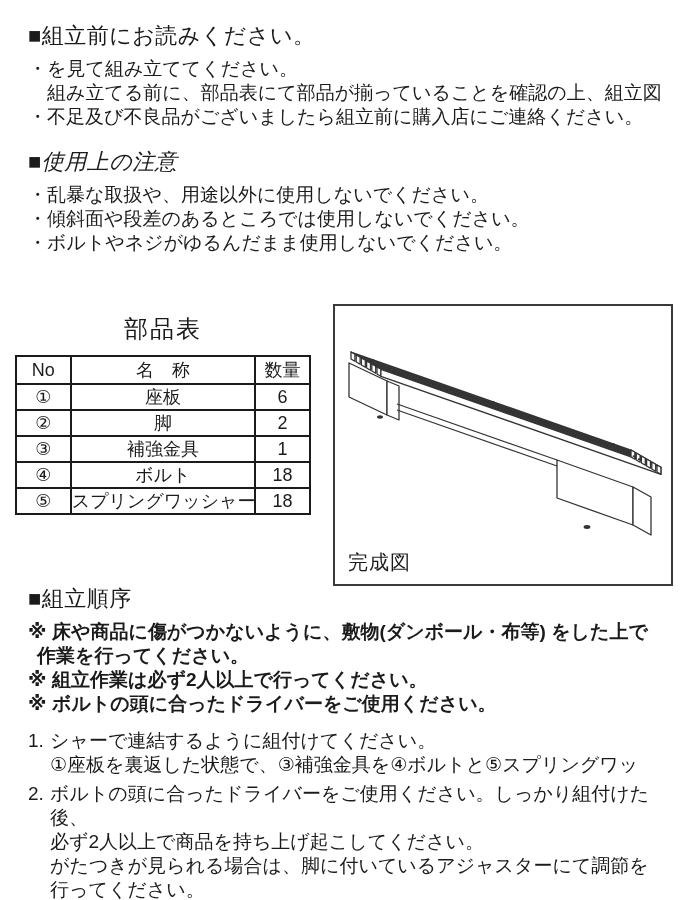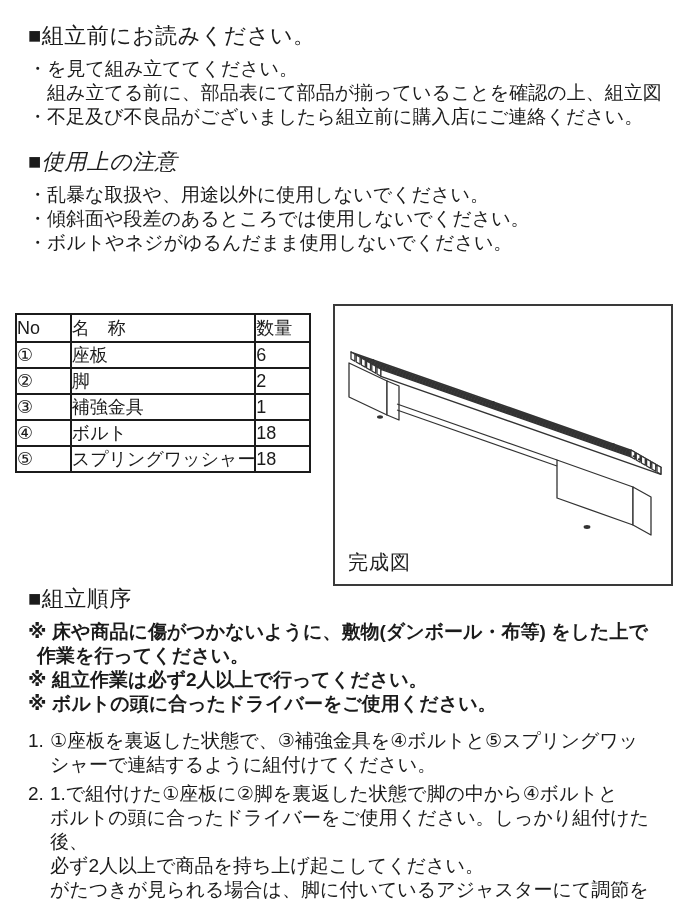--- a/index.html
+++ b/index.html
@@ -18,21 +18,21 @@
   .bullet{display:flex;align-items:flex-start;}
   .bullet .marker{flex:0 0 15px;}
   .bullet .lines{flex:1;}
   .gap-usage{margin-top:19px;font-style:italic;}
   
   .parts-row{display:flex;margin-left:-13px;margin-top:49px;height:250px;}
   .parts-left{width:300px;padding-top:9px;}
   .parts-title{font-size:24px;letter-spacing:2px;text-align:center;width:296px;margin:0 0 10px 0;}
   table.parts-table{border-collapse:collapse;width:296px;table-layout:fixed;}
   .parts-table th,.parts-table td{
-    border:2px solid #1b1b1b;text-align:left;font-weight:400;
+    border:2px solid #1b1b1b;text-align:center;font-weight:400;
     font-size:18px;padding:0;height:24px;line-height:24px;white-space:nowrap;overflow:hidden;
   }
   .parts-table th{height:26px;}
   .col-no{width:54px;}
   .col-name{width:182px;}
   .col-qty{width:54px;}
   .diagram-box{
     margin-left:auto;width:340px;height:282px;border:2px solid #3a3a3a;
     position:relative;box-sizing:border-box;background:#fff;
   }
@@ -94,20 +94,21 @@
     <div class="bullet">
       <span class="marker">・</span>
       <span class="lines">
           <div>ボルトやネジがゆるんだまま使用しないでください。</div>
         </span>
     </div>
   </div>
 
   <div class="parts-row">
     <div class="parts-left">
+      <div class="parts-title">部品表</div>
       <table class="parts-table">
         <colgroup>
             <col class="col-no">
             <col class="col-name">
             <col class="col-qty">
           </colgroup>
         <thead>
           <tr>
             <th>No</th>
             <th>名　称</th>
@@ -238,28 +239,27 @@
       <span class="lines">
         <div>ボルトの頭に合ったドライバーをご使用ください。</div>
       </span>
     </div>
   </div>
 
   <div class="steps">
     <div class="step">
       <span class="num">1.</span>
       <span class="lines">
+        <div>シャーで連結するように組付けてください。</div>
         <div>①座板を裏返した状態で、③補強金具を④ボルトと⑤スプリングワッ</div>
-        <div>シャーで連結するように組付けてください。</div>
       </span>
     </div>
     <div class="step">
       <span class="num">2.</span>
       <span class="lines">
-        <div>1.で組付けた①座板に②脚を裏返した状態で脚の中から④ボルトと</div>
         <div>ボルトの頭に合ったドライバーをご使用ください。しっかり組付けた後、</div>
         <div>必ず2人以上で商品を持ち上げ起こしてください。</div>
         <div>がたつきが見られる場合は、脚に付いているアジャスターにて調節を</div>
         <div>行ってください。</div>
       </span>
     </div>
   </div>
 
 </div>
 

